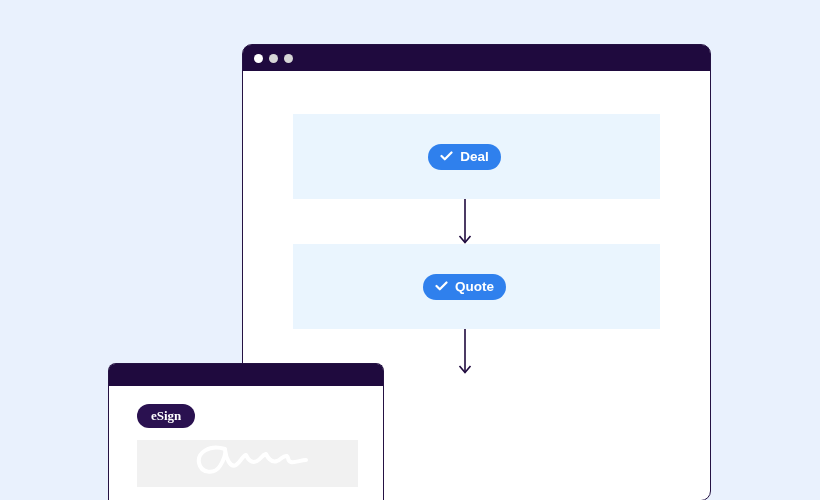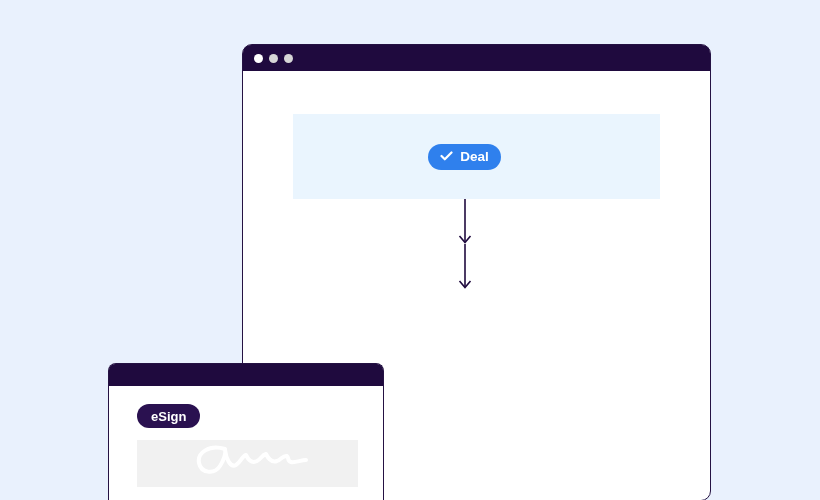--- a/index.html
+++ b/index.html
@@ -74,21 +74,21 @@
     background: #1F0A3E;
     border-radius: 6px 6px 0 0;
   }
   .esign-body { padding: 18px 0 0 28px; }
   .esign-badge {
     display: inline-flex; align-items: center; justify-content: flex-start;
     height: 24px; padding: 0 14px;
     background: #2A1150;
     color: #FFFFFF; font-weight: bold; font-size: 13px;
     border: none; border-radius: 13px;
-    font-family: Liberation Sans, sans-serif;
+    font-family: Liberation Serif, serif;
   }
   .sig-box {
     margin-top: 12px;
     width: 221px; height: 47px;
     background: #F1F1F1;
     display: flex; align-items: center; justify-content: center;
   }
 </style>
 </head>
 <body>
@@ -113,20 +113,30 @@
       </button>
     </div>
 
     <div class="arrow-zone">
       <svg width="14" height="45" viewBox="0 0 14 45">
         <line x1="7" y1="0" x2="7" y2="42.5" stroke="#1F0A3E" stroke-width="1.6"></line>
         <polyline points="1.5,37 7,43.5 12.5,37" fill="none" stroke="#1F0A3E" stroke-width="1.6"></polyline>
       </svg>
     </div>
 
+    <div class="band">
+      <button class="pill">
+        <span>
+          <svg width="13" height="10" viewBox="0 0 13 10">
+              <polyline points="1.5,5 4.8,8.3 11.5,1.5" fill="none" stroke="#FFFFFF" stroke-width="2.2" stroke-linecap="round" stroke-linejoin="round"></polyline>
+            </svg>
+        </span>
+        <span>Quote</span>
+      </button>
+    </div>
 
     <div class="arrow-zone">
       <svg width="14" height="45" viewBox="0 0 14 45">
         <line x1="7" y1="0" x2="7" y2="42.5" stroke="#1F0A3E" stroke-width="1.6"></line>
         <polyline points="1.5,37 7,43.5 12.5,37" fill="none" stroke="#1F0A3E" stroke-width="1.6"></polyline>
       </svg>
     </div>
 
 
   </div>

